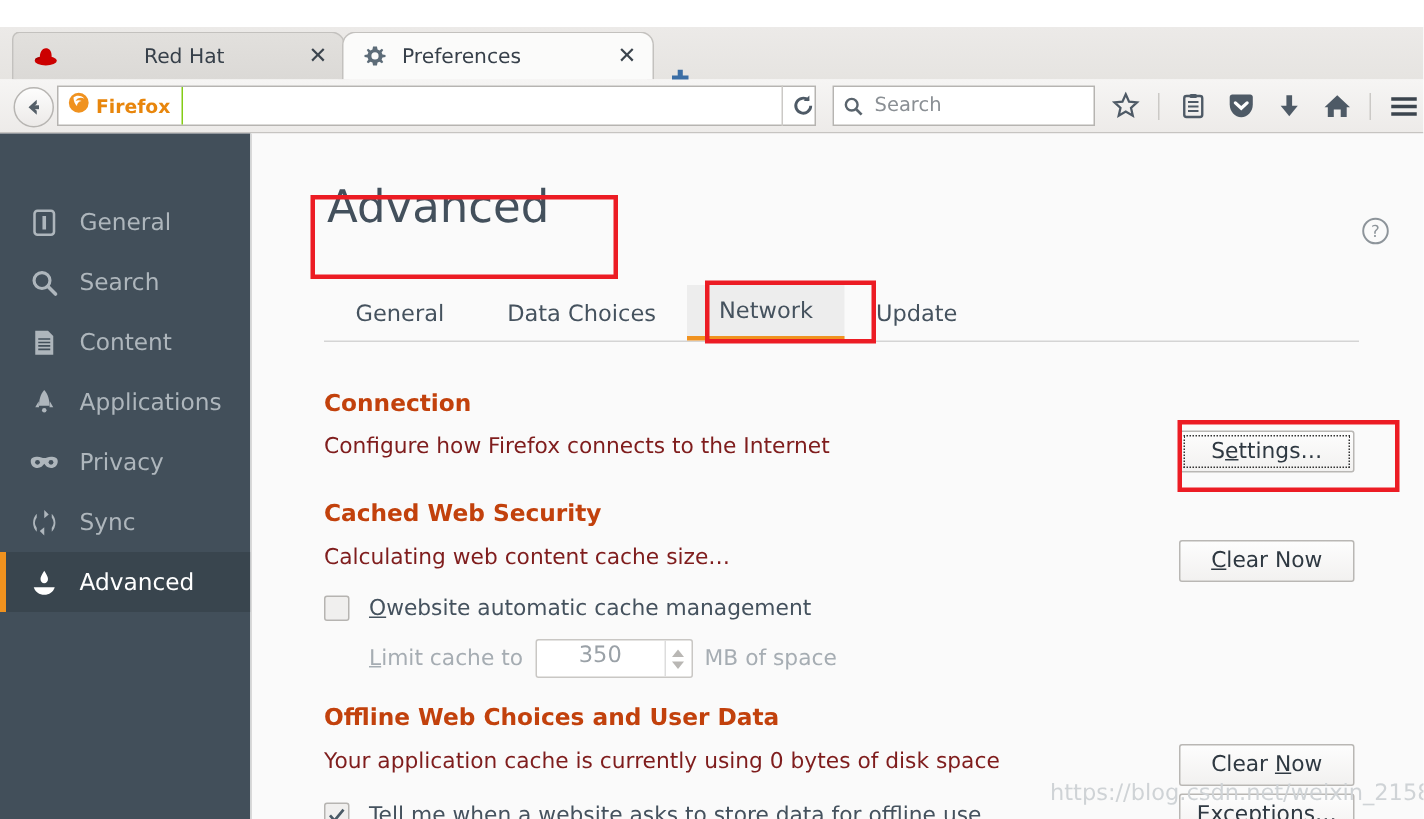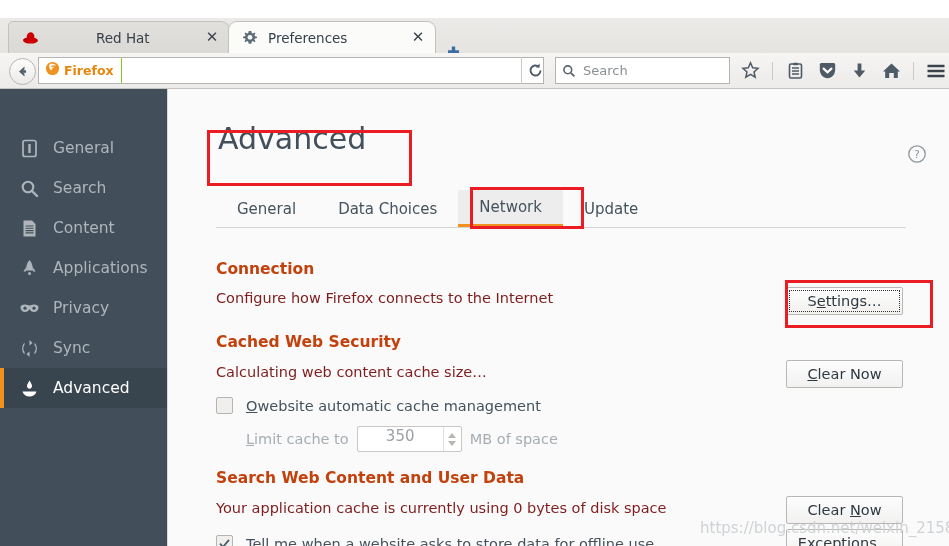--- a/index.html
+++ b/index.html
@@ -484,21 +484,21 @@
       <span class="spin">
         <span class="spin-val">350</span>
         <span class="spin-arrows">
           <span class="arrow-up"></span>
           <span class="arrow-dn"></span>
         </span>
       </span>
       <span class="cbox-label dim">MB of space</span>
     </div>
 
-    <div class="section sec-head" style="top:380px">Search Web Content and User Data</div>
+    <div class="section sec-head" style="top:380px">Offline Web Choices and User Data</div>
     <div class="section sec-desc" style="top:411px">Your application cache is currently using 0 bytes of disk space</div>
     <div class="btn" style="left:618px; top:407px; width:117px; height:28px;">
       <span><span>Clear </span><span class="akey">N</span><span>ow</span></span>
     </div>
 
     <div class="checkrow" style="left:48px; top:446px;">
       <span class="cbox">
         <svg width="13" height="13" viewBox="0 0 13 13">
             <path d="M2 6.6 L5 10 L11 2.8" fill="none" stroke="#4a5a66" stroke-width="1.8"></path>
           </svg>

